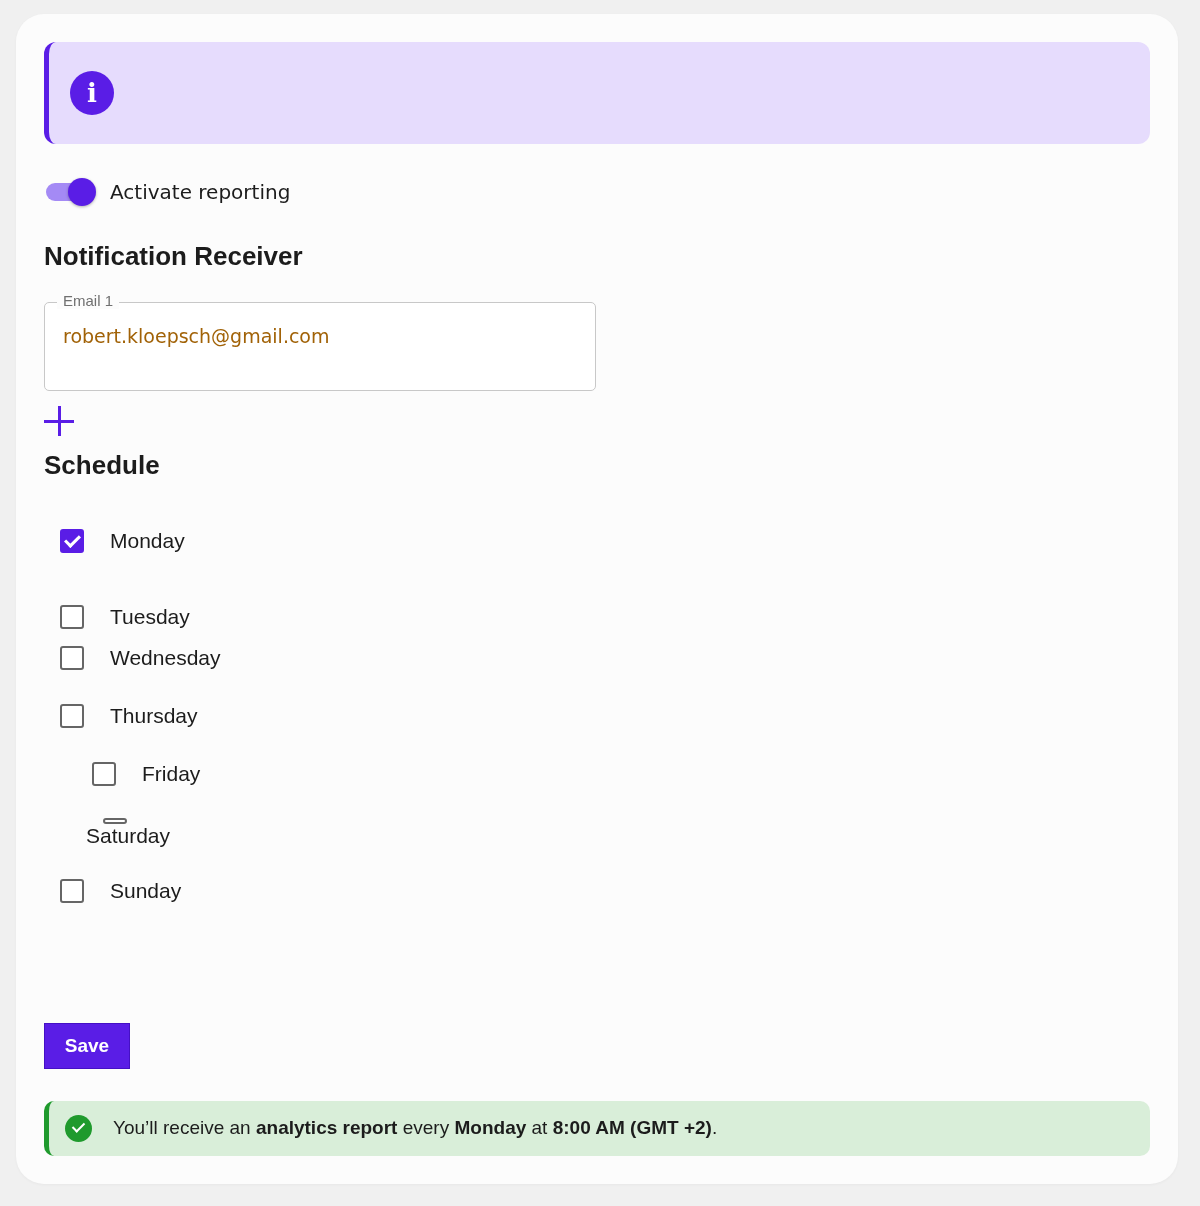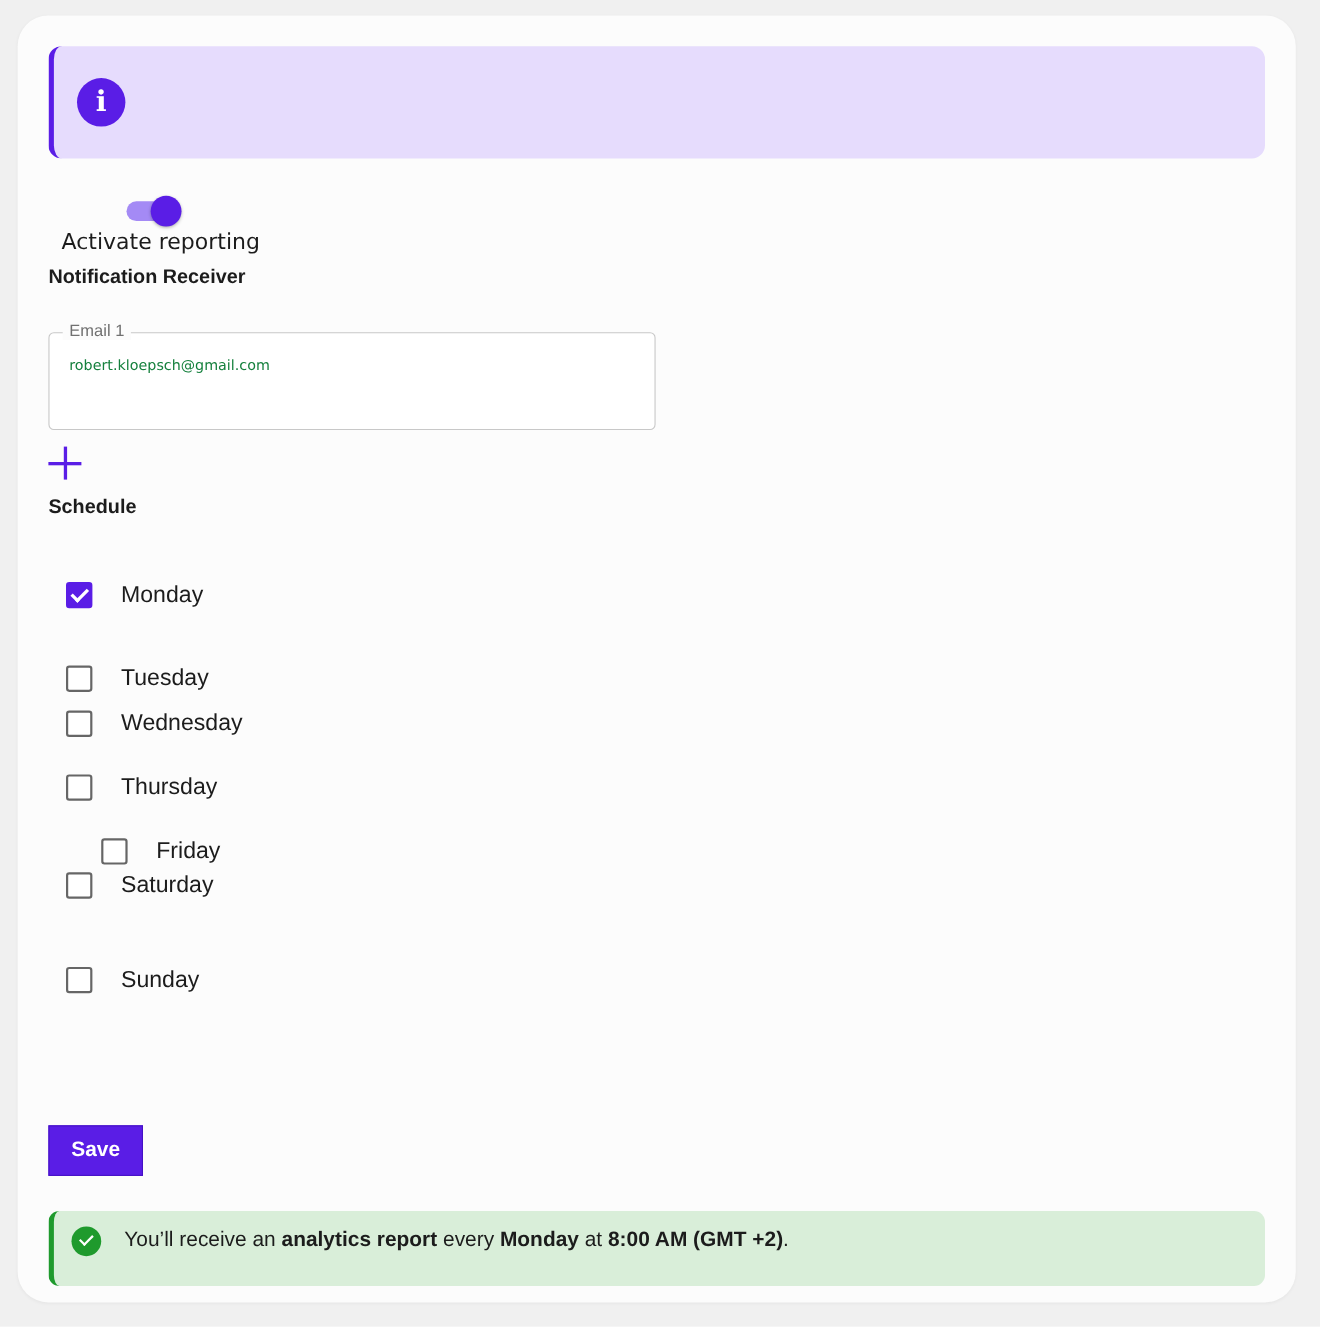--- a/index.html
+++ b/index.html
@@ -30,53 +30,53 @@
     position: absolute; left: 21px; top: 29px;
     width: 44px; height: 44px; border-radius: 50%;
     background: #5a1de6; color: #fff;
     font-family: "DejaVu Serif", serif; font-weight: bold;
     font-size: 26px; line-height: 44px; text-align: center;
   }
   .info-text {
     position: absolute; left: 86px; top: 16px; width: 1000px;
     font-size: 21px; line-height: 32px; color: #1e1e2a;
   }
-  .toggle-row { position: absolute; left: 28px; display: flex; align-items: center; flex-direction: column; }
+  .toggle-row { position: absolute; left: 28px; display: flex; align-items: center; }
   .switch { position: relative; width: 54px; height: 30px; cursor: pointer; }
   .switch .track {
     position: absolute; left: 2px; top: 6px; width: 48px; height: 18px;
     border-radius: 9px; background: #a48af5;
   }
   .switch .thumb {
     position: absolute; left: 24px; top: 1px; width: 28px; height: 28px;
     border-radius: 50%; background: #5a1de6;
     box-shadow: 0 1px 3px rgba(0,0,0,0.3);
   }
   .switch.off .track { background: #e4e4e4; }
   .switch.off .thumb { left: -4px; background: #ffffff; box-shadow: 0 1px 3px rgba(0,0,0,0.35); }
   .toggle-label { margin-left: 12px; font-size: 21px; color: #1c1c1c; font-family: "DejaVu Sans", sans-serif; font-size: 20px; }
   .section-title {
     position: absolute; left: 28px;
-    font-size: 18px; font-weight: bold; color: #1c1c1c;
+    font-size: 26px; font-weight: bold; color: #1c1c1c;
   }
   .email-field {
     position: absolute; left: 28px; top: 288px;
     width: 552px; height: 89px;
     border: 1px solid #c8c8c8; border-radius: 5px;
     box-sizing: border-box; background: #fff;
   }
   .email-legend {
     position: absolute; left: 12px; top: -11px;
     padding: 0 6px; background: #fcfcfc;
     font-size: 15px; color: #707070;
   }
   .email-input {
     position: absolute; left: 18px; top: 22px; width: 500px;
     border: none; outline: none; background: transparent;
-    font-family: "DejaVu Sans", sans-serif; font-size: 13px; color: #15803d;
+    font-family: "DejaVu Sans", sans-serif; font-size: 19px; color: #a16207;
     padding: 0;
   }
   .add-button {
     position: absolute; left: 28px; top: 392px;
     width: 32px; height: 32px; cursor: pointer;
   }
   .add-button::before, .add-button::after {
     content: ""; position: absolute; background: #5a1de6;
   }
   .add-button::before { left: 0; top: 14px; width: 30px; height: 3px; }
@@ -98,21 +98,21 @@
   .save-button {
     position: absolute; left: 28px; top: 1009px;
     width: 86px; height: 46px;
     background: #5a1de6; color: #fff;
     border: 1px solid #4510c5; border-radius: 0;
     font-family: "Liberation Sans", sans-serif; font-weight: bold; font-size: 19px;
     cursor: pointer;
   }
   .success-banner {
     position: absolute; left: 28px; top: 1087px;
-    width: 1106px; height: 68px;
+    width: 1106px; height: 55px;
     background: #d9eed9; border-left: 5px solid #1f9a2d;
     border-radius: 10px; box-sizing: border-box;
   }
   .success-icon {
     position: absolute; left: 16px; top: 14px;
     width: 27px; height: 27px; border-radius: 50%;
     background: #1f9a2d;
   }
   .success-icon::after {
     content: ""; position: absolute; left: 10px; top: 5px;
@@ -169,21 +169,21 @@
     <span class="day-label">Wednesday</span>
   </div>
   <div class="day-row" style="top:687px;">
     <div class="checkbox"></div>
     <span class="day-label">Thursday</span>
   </div>
   <div class="day-row" style="top:745px;padding-left:32px;">
     <div class="checkbox"></div>
     <span class="day-label">Friday</span>
   </div>
-  <div class="day-row" style="top:776px;">
+  <div class="day-row" style="top:804px;flex-direction:column;">
     <div class="checkbox"></div>
     <span class="day-label">Saturday</span>
   </div>
   <div class="day-row" style="top:862px;">
     <div class="checkbox"></div>
     <span class="day-label">Sunday</span>
   </div>
 
 
   <button class="save-button">Save</button>

